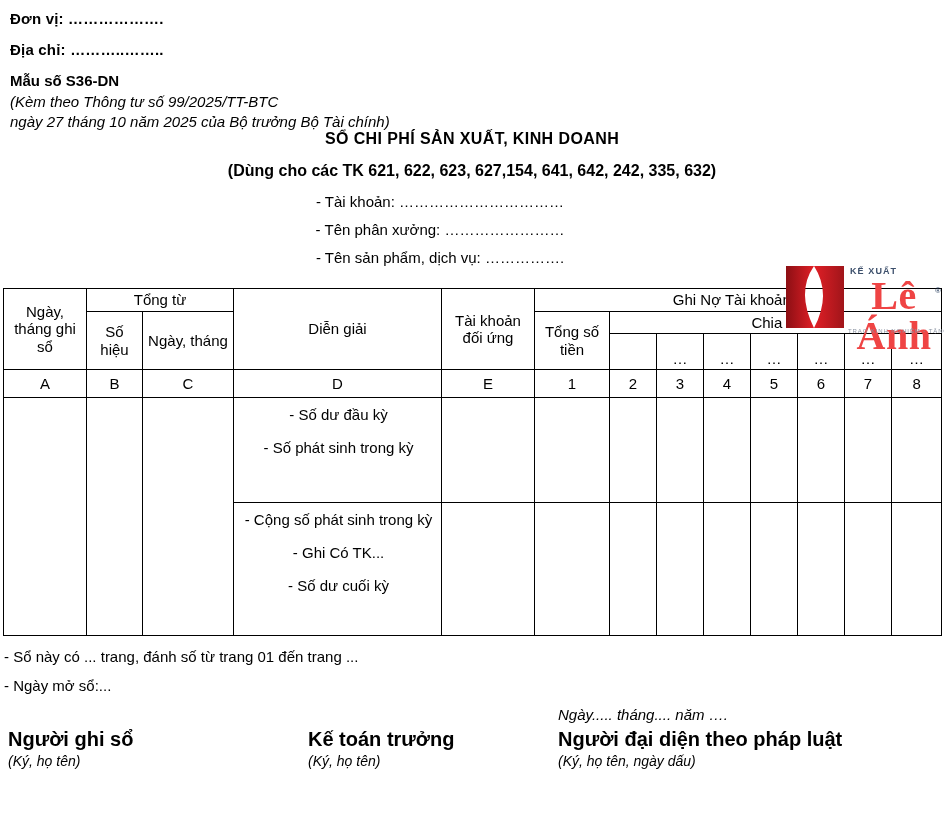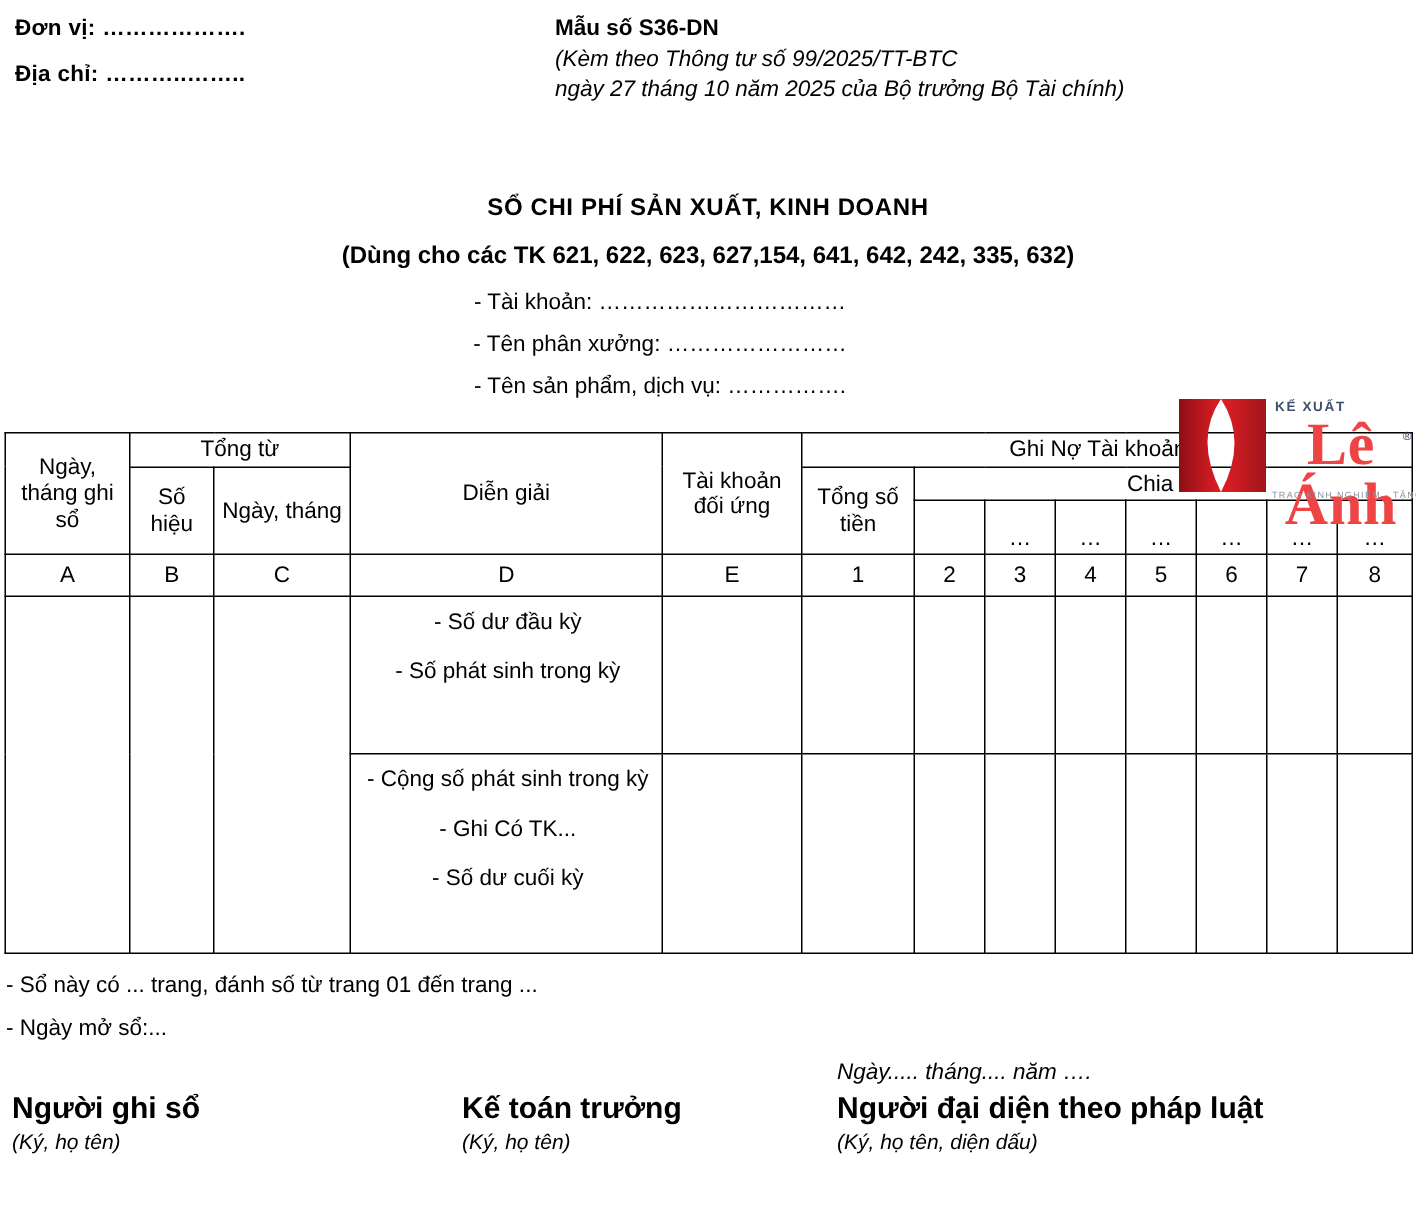--- a/index.html
+++ b/index.html
@@ -14,20 +14,21 @@
     overflow: hidden;
     position: relative;
   }
 
   
   .top-header {
     display: flex;
     align-items: flex-start;
     padding: 10px 6px 0 10px;
     height: 92px;
+    flex-direction: column;
   }
   .unit-block { width: 360px; flex: none; }
   .unit-line {
     font-size: 15px;
     font-weight: bold;
     letter-spacing: .2px;
     margin-bottom: 14px;
     white-space: nowrap;
   }
   .form-block {
@@ -329,15 +330,15 @@
     <div class="sign-note">(Ký, họ tên)</div>
   </div>
   <div class="sign-col b">
     <div class="sign-spacer"></div>
     <div class="sign-role">Kế toán trưởng</div>
     <div class="sign-note">(Ký, họ tên)</div>
   </div>
   <div class="sign-col c">
     <div class="sign-date">Ngày..... tháng.... năm ….</div>
     <div class="sign-role">Người đại diện theo pháp luật</div>
-    <div class="sign-note">(Ký, họ tên, diện dấu)</div>
+    <div class="sign-note">(Ký, họ tên, ngày dấu)</div>
   </div>
 </div>
 
 </body></html>

